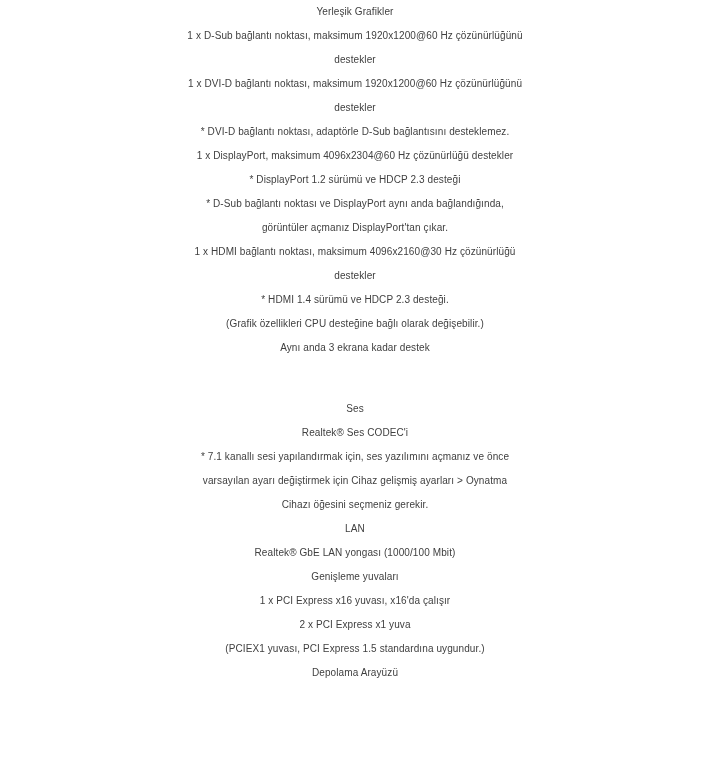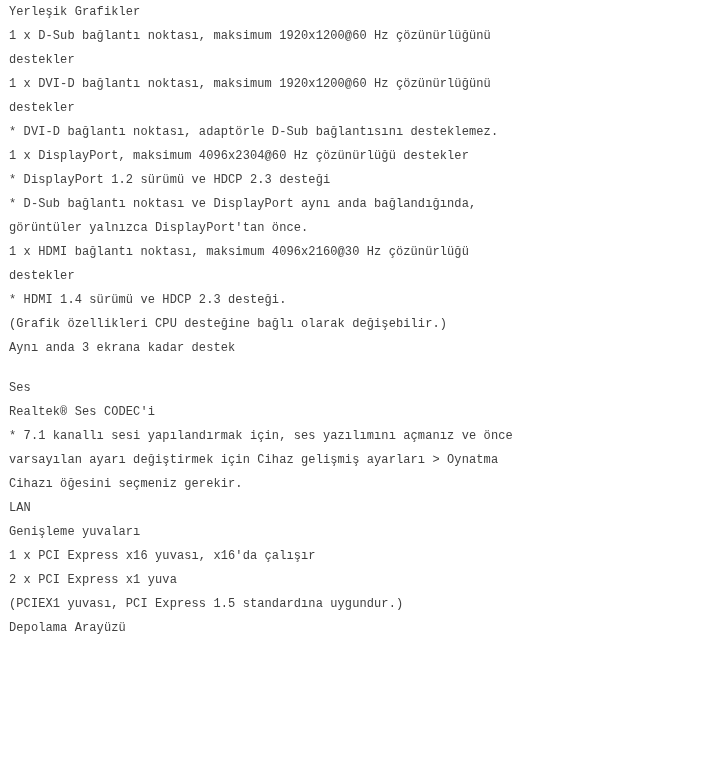--- a/index.html
+++ b/index.html
@@ -15,62 +15,64 @@
   .spec-page {
     box-sizing: border-box;
     width: 711px;
     height: 766px;
     padding: 0 10px 0 9px;
   }
   .spec-section {
     margin: 0;
   }
   .spec-section.gap-before {
-    margin-top: 16px; 
+    margin-top: 37px; 
   }
   .spec-line {
-    font-family: Liberation Mono, monospace;
-    font-size: 12px;
+    font-family: Liberation Sans, sans-serif;
+    font-size: 10px;
     line-height: 24px;
     color: var(--text-color, #404040);
     white-space: nowrap;
     letter-spacing: 0.1px;
+    text-align: center;
   }
 </style>
 </head>
 <body>
 
 <main class="spec-page">
   <div id="spec-content">
       <div class="spec-section">
         <div class="spec-line">Yerleşik Grafikler</div>
         <div class="spec-line">1 x D-Sub bağlantı noktası, maksimum 1920x1200@60 Hz çözünürlüğünü</div>
         <div class="spec-line">destekler</div>
         <div class="spec-line">1 x DVI-D bağlantı noktası, maksimum 1920x1200@60 Hz çözünürlüğünü</div>
         <div class="spec-line">destekler</div>
         <div class="spec-line">* DVI-D bağlantı noktası, adaptörle D-Sub bağlantısını desteklemez.</div>
         <div class="spec-line">1 x DisplayPort, maksimum 4096x2304@60 Hz çözünürlüğü destekler</div>
         <div class="spec-line">* DisplayPort 1.2 sürümü ve HDCP 2.3 desteği</div>
         <div class="spec-line">* D-Sub bağlantı noktası ve DisplayPort aynı anda bağlandığında,</div>
-        <div class="spec-line">görüntüler yalnızca DisplayPort'tan önce.</div>
+        <div class="spec-line">görüntüler açmanız DisplayPort'tan çıkar.</div>
         <div class="spec-line">1 x HDMI bağlantı noktası, maksimum 4096x2160@30 Hz çözünürlüğü</div>
         <div class="spec-line">destekler</div>
         <div class="spec-line">* HDMI 1.4 sürümü ve HDCP 2.3 desteği.</div>
         <div class="spec-line">(Grafik özellikleri CPU desteğine bağlı olarak değişebilir.)</div>
         <div class="spec-line">Aynı anda 3 ekrana kadar destek</div>
       </div>
       <div class="spec-section gap-before">
         <div class="spec-line">Ses</div>
         <div class="spec-line">Realtek® Ses CODEC'i</div>
         <div class="spec-line">* 7.1 kanallı sesi yapılandırmak için, ses yazılımını açmanız ve önce</div>
         <div class="spec-line">varsayılan ayarı değiştirmek için Cihaz gelişmiş ayarları &gt; Oynatma</div>
         <div class="spec-line">Cihazı öğesini seçmeniz gerekir.</div>
       </div>
       <div class="spec-section">
         <div class="spec-line">LAN</div>
+        <div class="spec-line">Realtek® GbE LAN yongası (1000/100 Mbit)</div>
       </div>
       <div class="spec-section">
         <div class="spec-line">Genişleme yuvaları</div>
         <div class="spec-line">1 x PCI Express x16 yuvası, x16'da çalışır</div>
         <div class="spec-line">2 x PCI Express x1 yuva</div>
         <div class="spec-line">(PCIEX1 yuvası, PCI Express 1.5 standardına uygundur.)</div>
       </div>
       <div class="spec-section">
         <div class="spec-line">Depolama Arayüzü</div>
       </div>

